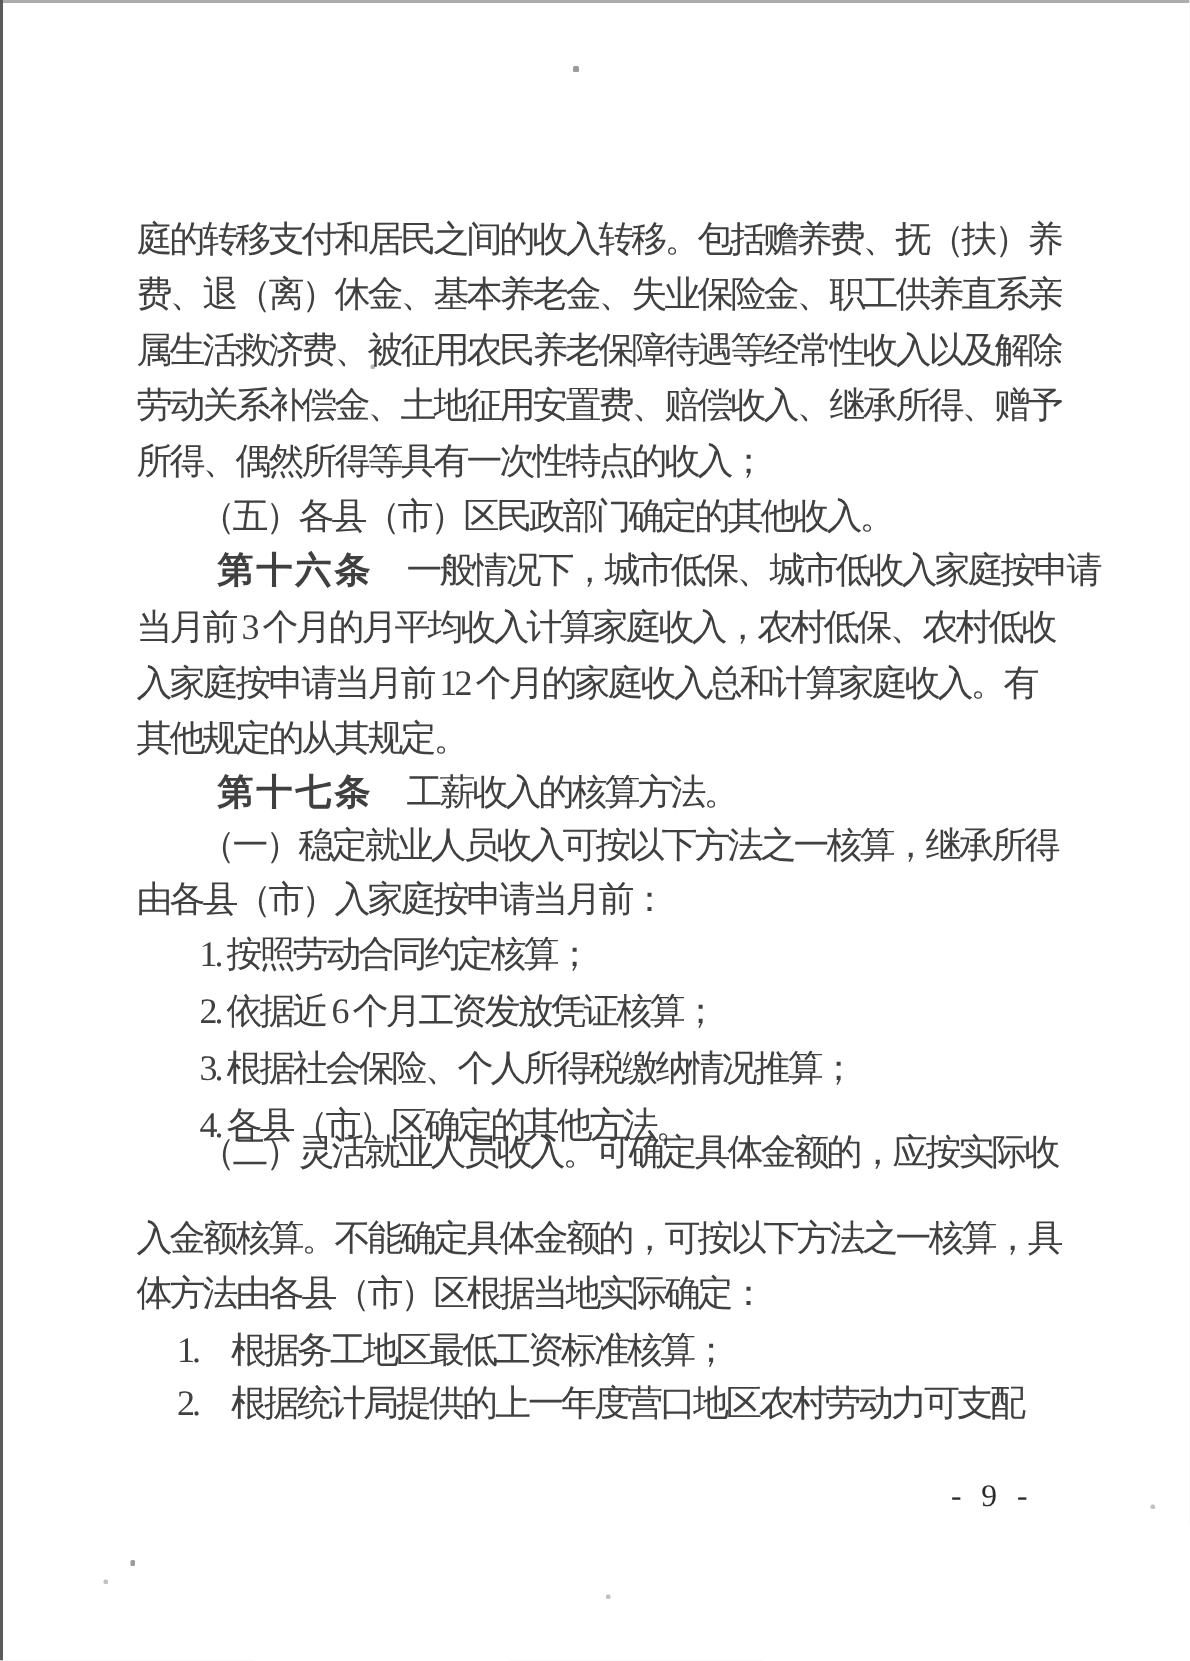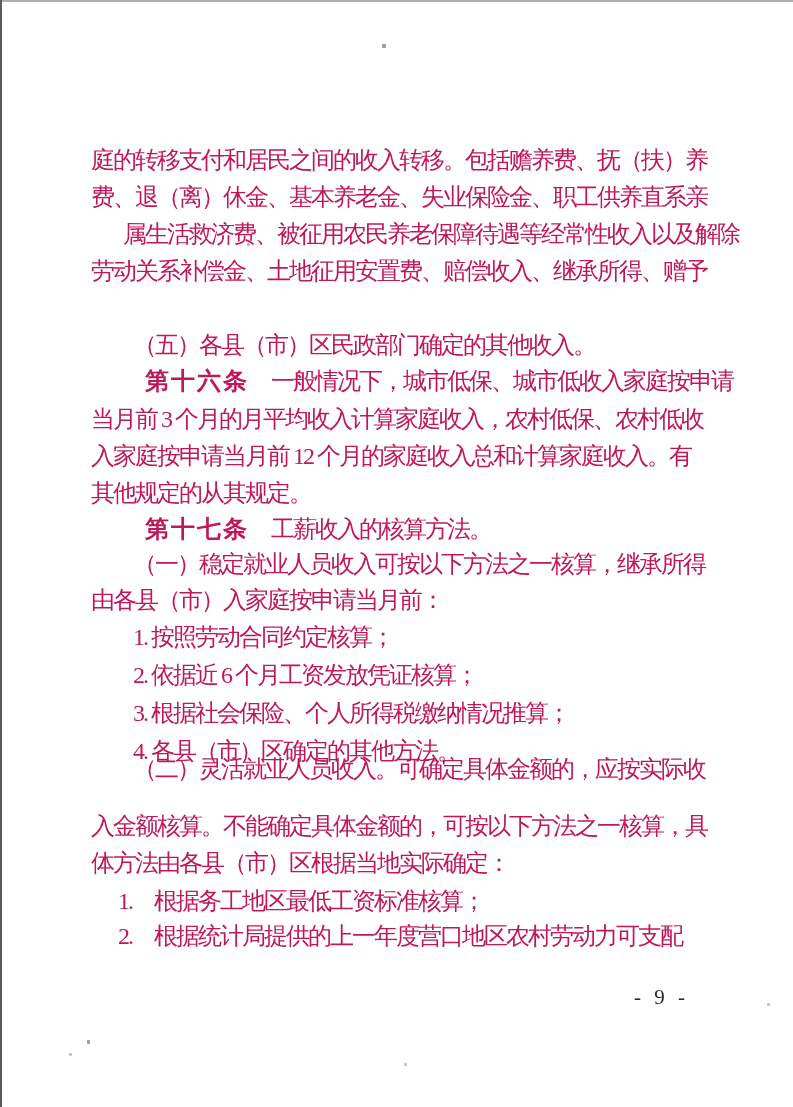--- a/index.html
+++ b/index.html
@@ -27,21 +27,21 @@
   .speck {
     position: absolute; border-radius: 1px; background: #9a9a9a;
   }
   
   .line {
     position: absolute;
     white-space: nowrap;
     font-size: 24px;
     letter-spacing: -2px;
     line-height: 30px;
-    color: #be185d;
+    color: #404040;
   }
   .bold-seg {
     font-weight: 700;
     letter-spacing: 2px;
   }
   .rest-seg {
     margin-left: 22px;
   }
   .page-number {
     position: absolute;
@@ -62,22 +62,23 @@
 
   <div class="speck" style="top:44px;left:382px;width:4px;height:4px;"></div>
   <div class="speck" style="top:243px;left:247px;width:3px;height:3px;background:#b5b5b5;"></div>
   <div class="speck" style="top:1040px;left:87px;width:3px;height:4px;"></div>
   <div class="speck" style="top:1053px;left:69px;width:3px;height:3px;background:#c2c2c2;"></div>
   <div class="speck" style="top:1063px;left:404px;width:3px;height:3px;background:#c2c2c2;"></div>
   <div class="speck" style="top:1003px;left:767px;width:3px;height:3px;background:#c2c2c2;"></div>
 
   <div class="line" style="top:145px;left:91px;">庭的转移支付和居民之间的收入转移。包括赡养费、抚（扶）养</div>
   <div class="line" style="top:182px;left:91px;">费、退（离）休金、基本养老金、失业保险金、职工供养直系亲</div>
-  <div class="line" style="top:219px;left:91px;margin-left:32px;">属生活救济费、被征用农民养老保障待遇等经常性收入以及解除</div>
+  <div class="line" style="top:219px;left:91px;">属生活救济费、被征用农民养老保障待遇等经常性收入以及解除</div>
   <div class="line" style="top:256px;left:91px;">劳动关系补偿金、土地征用安置费、赔偿收入、继承所得、赠予</div>
+  <div class="line" style="top:293px;left:91px;">所得、偶然所得等具有一次性特点的收入；</div>
   <div class="line" style="top:330px;left:133px;">（五）各县（市）区民政部门确定的其他收入。</div>
 
   <div class="line" style="top:366px;left:145px;"><span class="bold-seg">第十六条</span><span class="rest-seg">一般情况下，城市低保、城市低收入家庭按申请</span></div>
 
   <div class="line" style="top:404px;left:91px;">当月前 3 个月的月平均收入计算家庭收入，农村低保、农村低收</div>
   <div class="line" style="top:441px;left:91px;">入家庭按申请当月前 12 个月的家庭收入总和计算家庭收入。有</div>
   <div class="line" style="top:478px;left:91px;">其他规定的从其规定。</div>
 
   <div class="line" style="top:514px;left:145px;"><span class="bold-seg">第十七条</span><span class="rest-seg">工薪收入的核算方法。</span></div>
 

